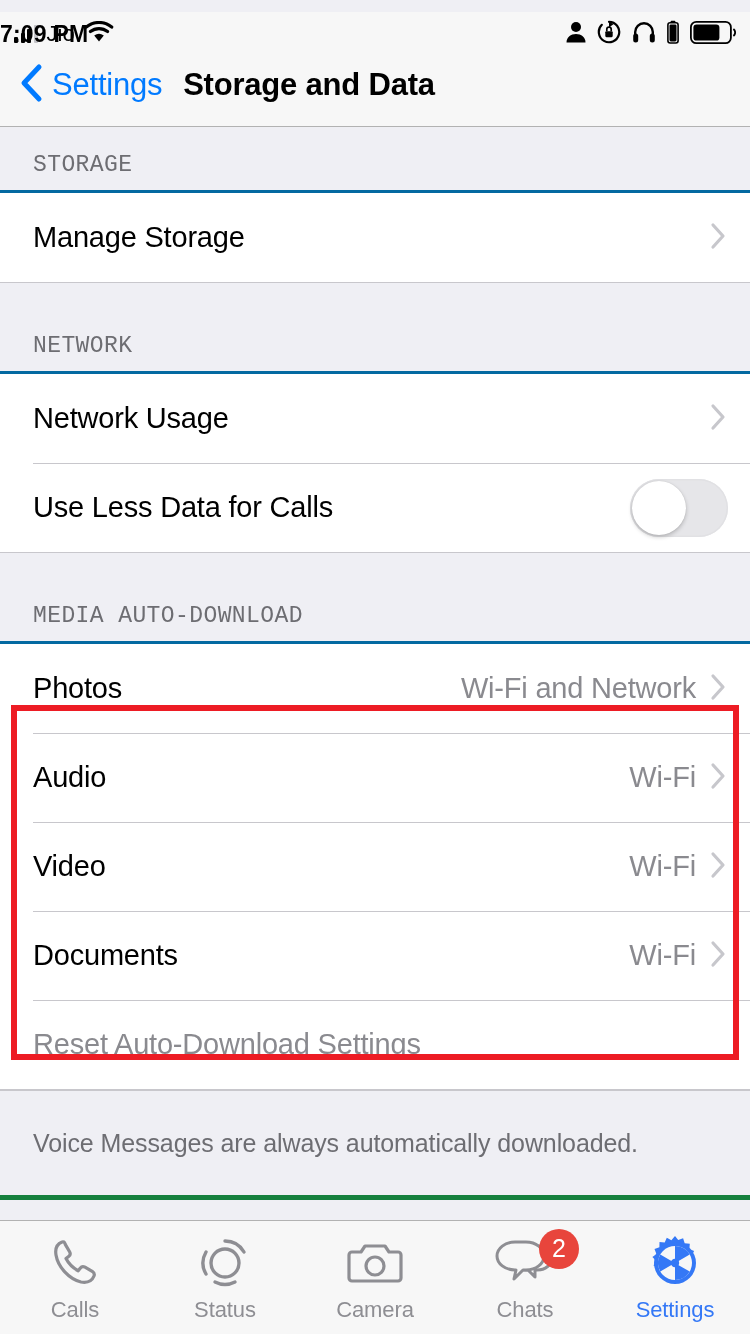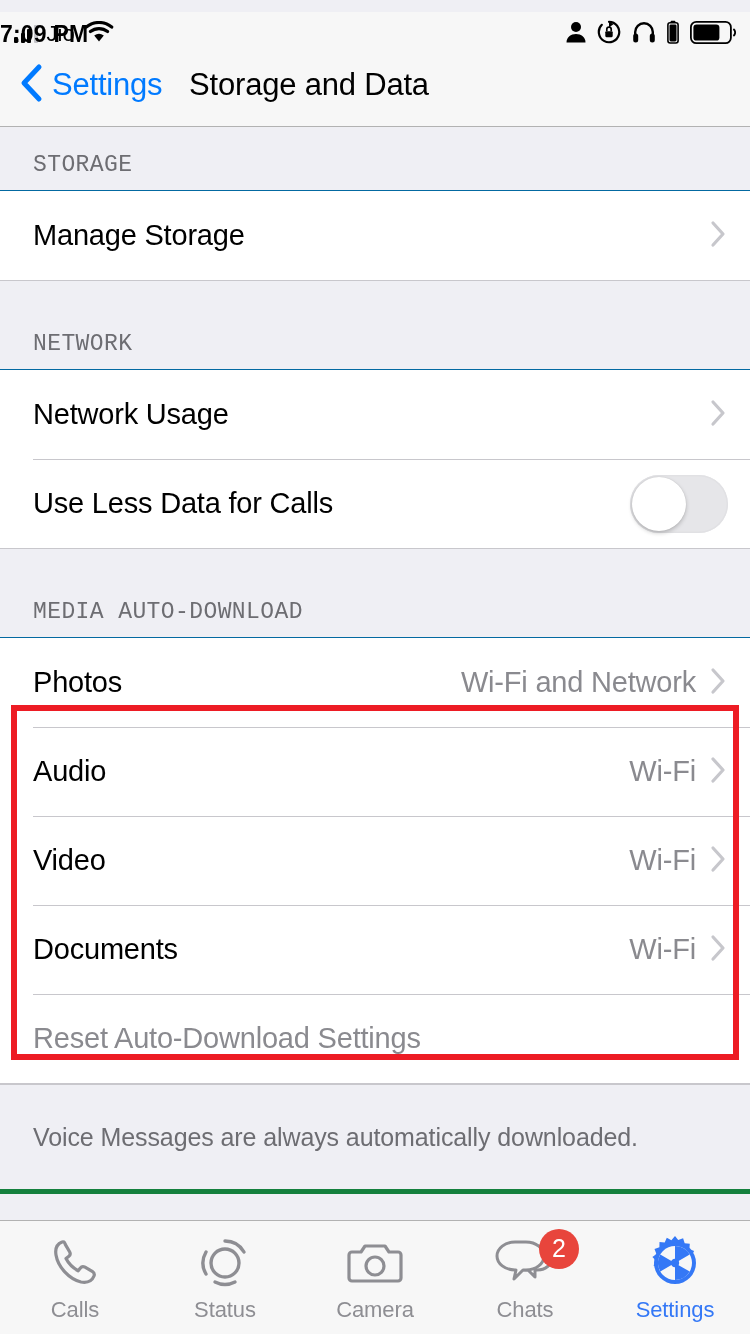--- a/index.html
+++ b/index.html
@@ -36,34 +36,34 @@
     background:#F7F7F7; border-bottom:1px solid #B2B2B2;
   }
   .back{
     position:absolute; left:18px; top:0; height:82px;
     display:flex; align-items:center; gap:8px; cursor:pointer;
   }
   .back-label{ font-size:31px; color:#007AFF; letter-spacing:-0.2px;}
   .nav-title{
     position:absolute; left:0; width:618px; top:0; height:82px;
     display:flex; align-items:center; justify-content:center;
-    font-size:31px; font-weight:normal; color:#000; letter-spacing:-0.2px;
+    font-size:31px; font-weight:bold; color:#000; letter-spacing:-0.2px;
   }
 
   
   .content{
     position:absolute; top:128px; left:0; width:750px; bottom:114px;
     background:#EFEFF4; overflow:hidden;
   }
   .grp-header{
     height:62px; display:flex; align-items:flex-end; padding:0 0 12px 33px;
     font-size:23px; color:#6D6D72; letter-spacing:0.4px; background:#EFEFF4;font-family:Liberation Mono, monospace;
   }
   .grp-header.tall{ height:88px; }
-  .list{ background:#fde047; border-top:1px solid #0369a1; border-bottom:1px solid #C8C7CC; }
+  .list{ background:#fde047; border-top:3px solid #0369a1; border-bottom:1px solid #C8C7CC; }
   .row{
     position:relative; height:89px; background:#fff;
     display:flex; align-items:center; padding:0 22px 0 33px;
   }
   .row + .row::before{
     content:""; position:absolute; left:33px; right:0; top:0; height:1px; background:#C8C7CC;
   }
   .row-label{ font-size:29px; color:#000; letter-spacing:-0.2px; }
   .row-right{ margin-left:auto; display:flex; align-items:center; gap:14px; }
   .row-value{ font-size:29px; color:#8A8A8F; letter-spacing:-0.2px; }

